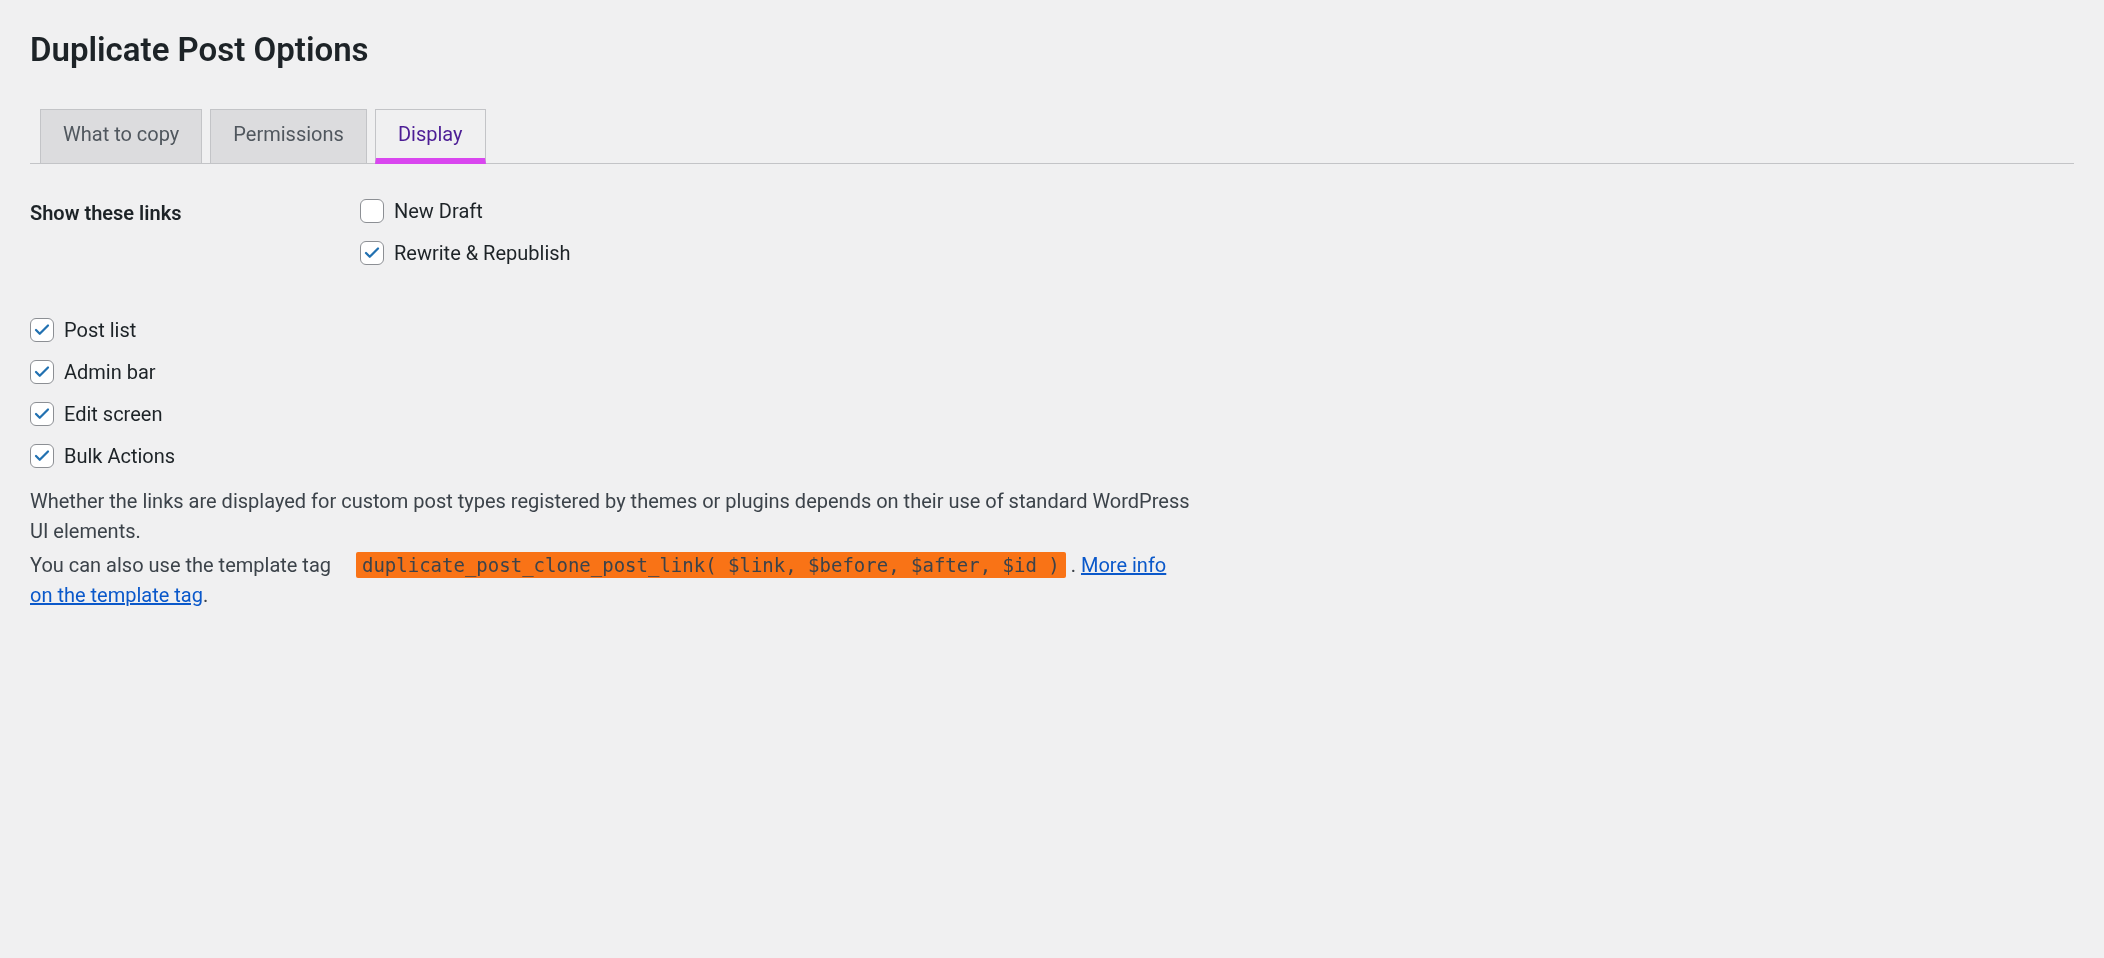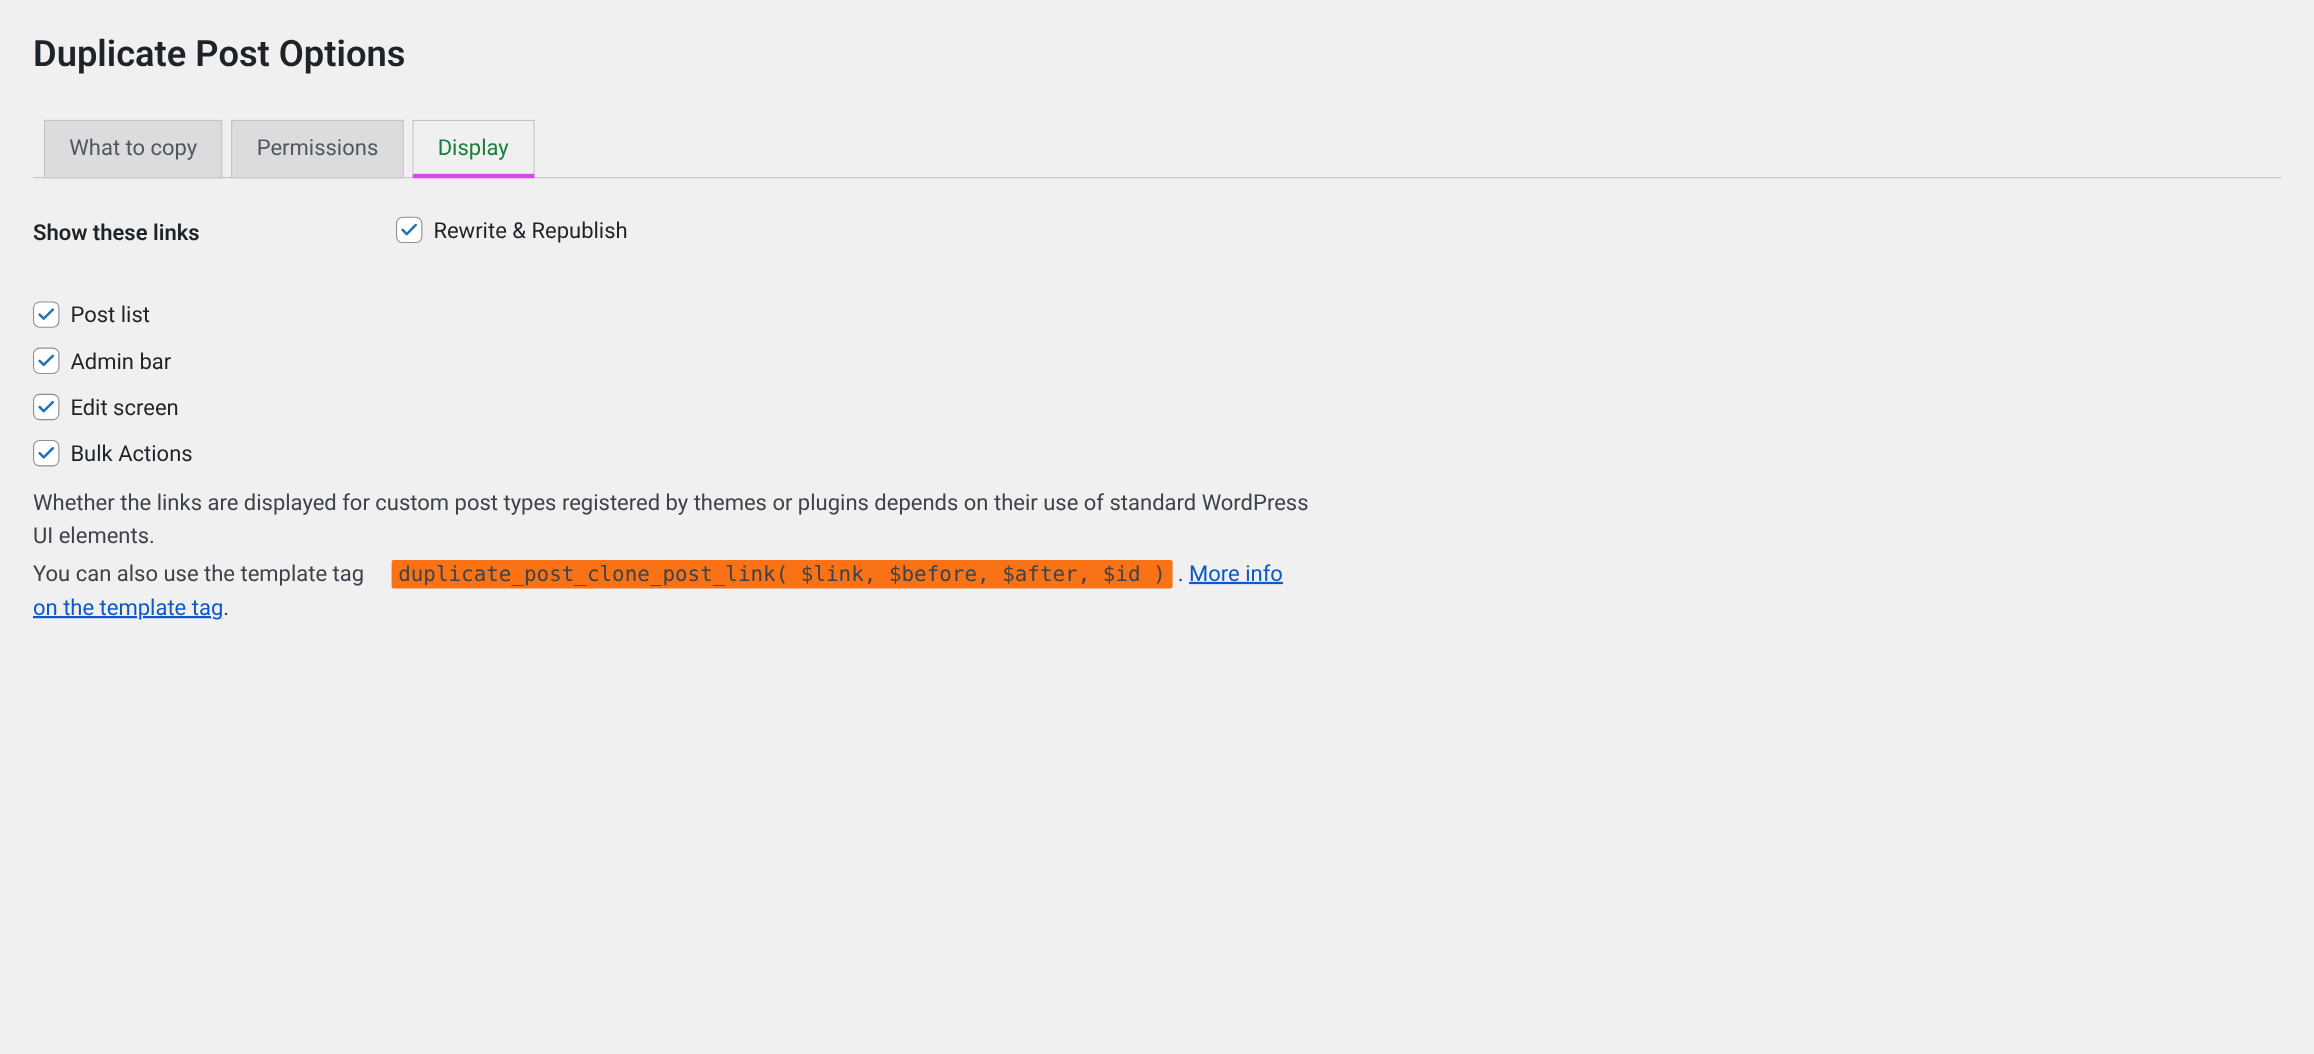--- a/index.html
+++ b/index.html
@@ -36,22 +36,22 @@
       font-size: 20px;
       font-weight: 400;
       border: 1px solid #c3c4c7;
       border-bottom: 1px solid #c3c4c7;
       background: #dcdcde;
       color: #50575e;
       cursor: pointer;
     }
     .tab.active {
       background: #f0f0f1;
-      border-bottom: 4px solid #d946ef;
-      color: #15803d;
+      border-bottom: 6px solid #d946ef;
+      color: #4c1d95;
     }
     .form-table {
       width: 100%;
     }
     .form-row {
       display: flex;
       align-items: flex-start;
       margin-bottom: 35px;
     }
     .form-label {
@@ -131,20 +131,26 @@
     <div class="tab active">Display</div>
   </div>
 </div>
 
 <div class="form-table">
 
   <div class="form-row">
     <div class="form-label">Show these links</div>
     <div class="form-field">
       <div class="checkbox-row">
+        <div class="checkbox">
+          
+        </div>
+        <span class="checkbox-label">New Draft</span>
+      </div>
+      <div class="checkbox-row">
         <div class="checkbox checked">
           <svg viewBox="0 0 24 24">
               <path fill="none" stroke="#2271b1" stroke-width="3" stroke-linecap="round" stroke-linejoin="round" d="M4 12l5 5L20 6"></path>
             </svg>
         </div>
         <span class="checkbox-label">Rewrite &amp; Republish</span>
       </div>
     </div>
   </div>
 

